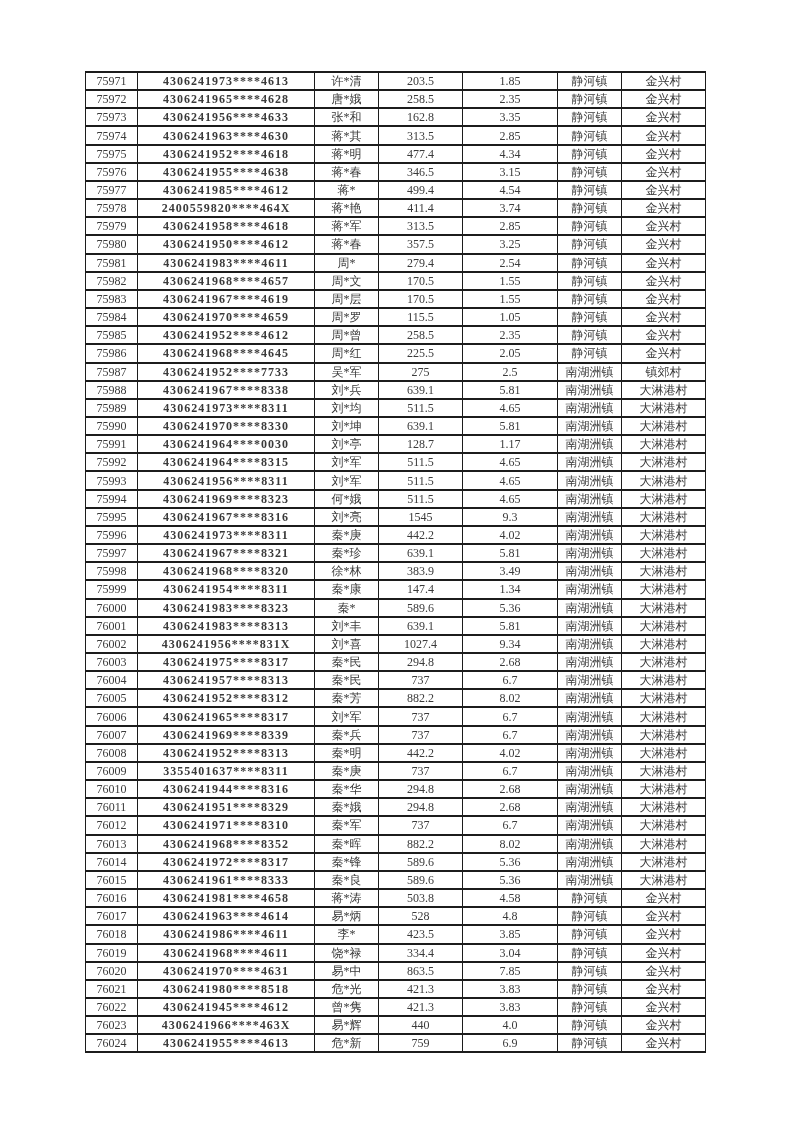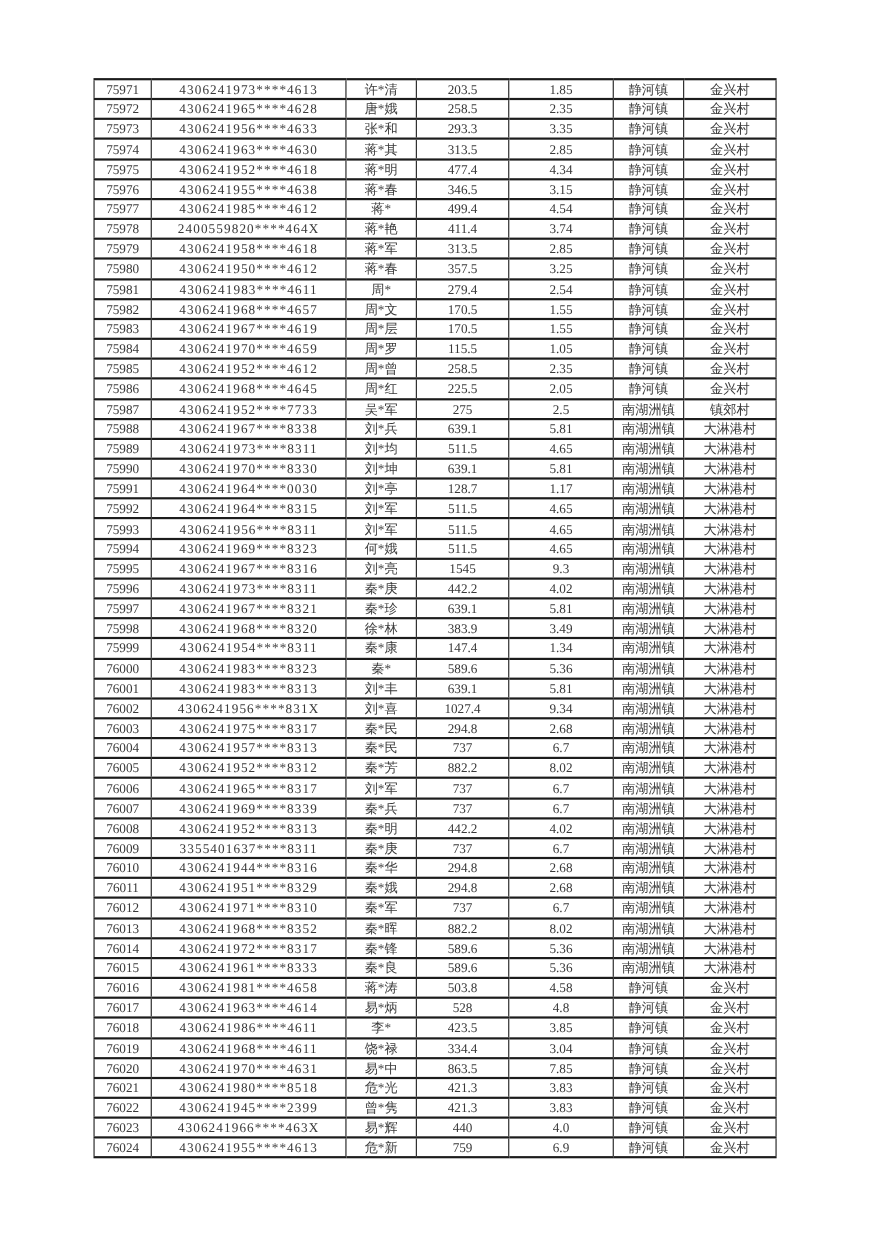--- a/index.html
+++ b/index.html
@@ -33,20 +33,21 @@
     text-align: center;
     vertical-align: middle;
     font-size: 12px;
     line-height: 1;
     color: #3a3a3a;
     white-space: nowrap;
     overflow: hidden;
   }
   table.records td.cell-id {
     letter-spacing: 1px;
+    font-weight: bold;
   }
   col.c-seq     { width: 52px; }
   col.c-id      { width: 177px; }
   col.c-name    { width: 64px; }
   col.c-amount  { width: 84px; }
   col.c-rate    { width: 95px; }
   col.c-town    { width: 64px; }
   col.c-village { width: 84px; }
 </style>
 </head>
@@ -79,21 +80,21 @@
     <td class="cell-name">唐*娥</td>
     <td class="cell-amount">258.5</td>
     <td class="cell-rate">2.35</td>
     <td class="cell-town">静河镇</td>
     <td class="cell-village">金兴村</td>
   </tr>
         <tr>
     <td class="cell-seq">75973</td>
     <td class="cell-id">4306241956****4633</td>
     <td class="cell-name">张*和</td>
-    <td class="cell-amount">293.3</td>
+    <td class="cell-amount">162.8</td>
     <td class="cell-rate">3.35</td>
     <td class="cell-town">静河镇</td>
     <td class="cell-village">金兴村</td>
   </tr>
         <tr>
     <td class="cell-seq">75974</td>
     <td class="cell-id">4306241963****4630</td>
     <td class="cell-name">蒋*其</td>
     <td class="cell-amount">313.5</td>
     <td class="cell-rate">2.85</td>
@@ -518,21 +519,21 @@
     <td class="cell-seq">76021</td>
     <td class="cell-id">4306241980****8518</td>
     <td class="cell-name">危*光</td>
     <td class="cell-amount">421.3</td>
     <td class="cell-rate">3.83</td>
     <td class="cell-town">静河镇</td>
     <td class="cell-village">金兴村</td>
   </tr>
         <tr>
     <td class="cell-seq">76022</td>
-    <td class="cell-id">4306241945****2399</td>
+    <td class="cell-id">4306241945****4612</td>
     <td class="cell-name">曾*隽</td>
     <td class="cell-amount">421.3</td>
     <td class="cell-rate">3.83</td>
     <td class="cell-town">静河镇</td>
     <td class="cell-village">金兴村</td>
   </tr>
         <tr>
     <td class="cell-seq">76023</td>
     <td class="cell-id">4306241966****463X</td>
     <td class="cell-name">易*辉</td>

